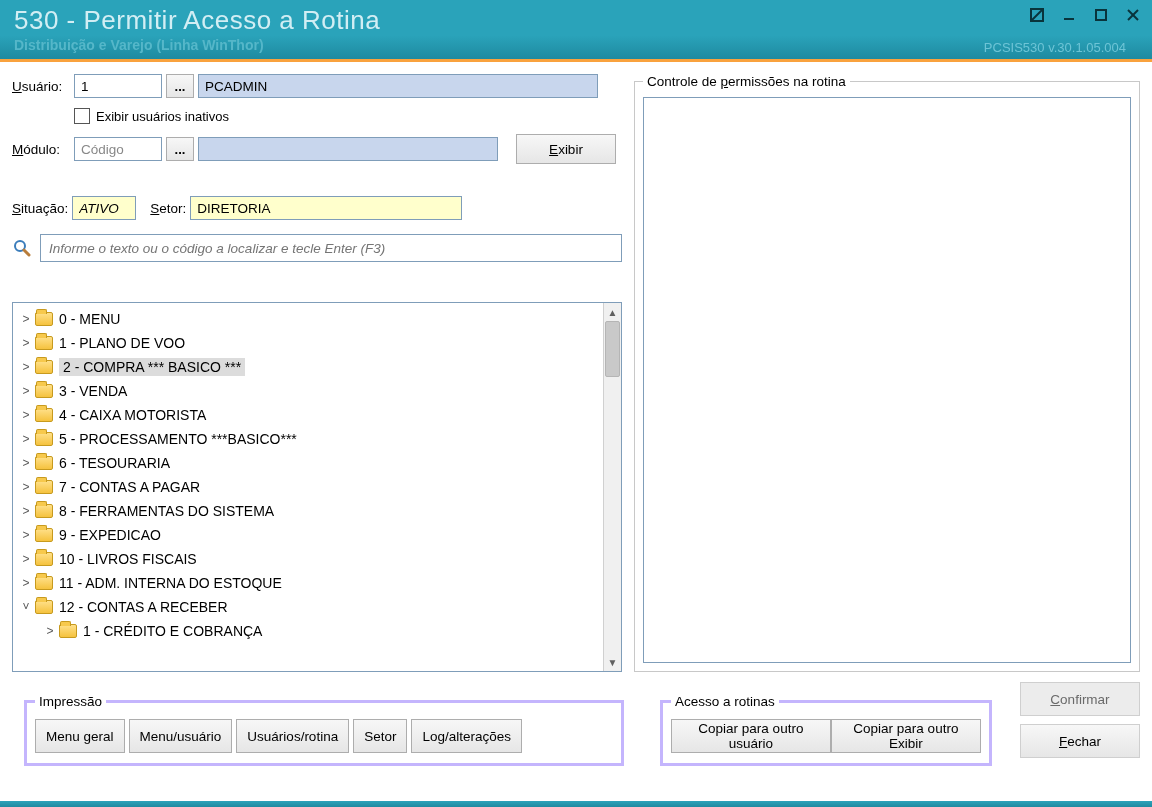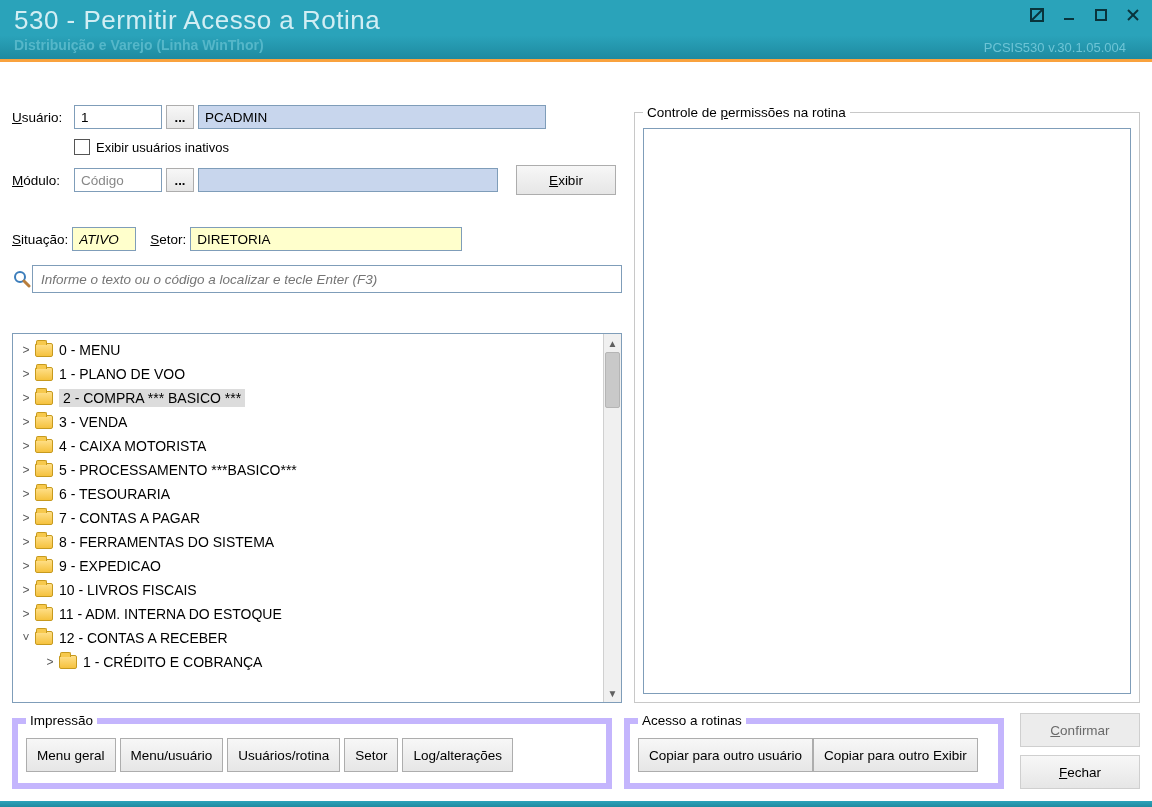--- a/index.html
+++ b/index.html
@@ -20,21 +20,21 @@
   .titlebar .title { font-size:26px; font-weight:300; color:#d2eef4; letter-spacing:0.5px; line-height:1.1; }
   .titlebar .subtitle { font-size:14px; font-weight:600; color:#55b7c9; margin-top:2px; }
   .titlebar .version { position:absolute; right:26px; bottom:4px; font-size:13px; color:#6dc4d6; }
   .win-controls { position:absolute; top:6px; right:8px; display:flex; gap:10px; align-items:center; }
   .win-controls .wbtn { width:22px; height:18px; display:flex; align-items:center; justify-content:center; color:#09343c; font-weight:bold; cursor:default; }
   .win-controls .wbtn svg { display:block; }
 
   
   .content { position:relative; padding:12px; height:calc(100% - 62px - 0px); }
 
-  .columns { display:flex; gap:12px; height:598px;margin-top:31px; }
+  .columns { display:flex; gap:12px; height:598px; }
   .left-col { flex:0 0 610px; display:flex; flex-direction:column; }
   .right-col { flex:1; display:flex; flex-direction:column; }
 
   label.fld { font-size:13.5px; }
   .u { text-decoration:underline; }
 
   .row { display:flex; align-items:center; margin-bottom:10px; }
   .gap4 > * { margin-right:4px; }
 
   input[type=text].tb {
@@ -63,21 +63,21 @@
     border:1px solid #adadad;
     background:linear-gradient(#f7f7f7,#e6e6e6);
     font-size:13.5px;
     padding:0 12px;
     display:inline-flex; align-items:center; justify-content:center;
   }
   .btn.wide { width:100px; justify-content:center; }
 
   .checkbox { width:16px; height:16px; border:1px solid #555; background:#fff; display:inline-block; margin-right:6px; vertical-align:middle; }
 
-  .search-row { display:flex; align-items:center; margin-top:4px; }
+  .search-row { display:flex; align-items:center; gap:8px; margin-top:4px; }
   .search-icon { width:20px; height:20px; display:inline-flex; align-items:center; justify-content:center; }
   .search-box {
     flex:1; height:28px; border:1px solid #7f9db9; padding:4px 8px;
     font-style:italic; color:#757575; font-size:13.5px;
   }
 
   
   .tree-box {
     margin-top:40px;
     flex:1;
@@ -141,22 +141,22 @@
     height:100%; width:100%;
     background:#fff;
   }
 
   
   .bottom {
     display:flex; align-items:stretch; gap:12px;
     margin-top:10px;
   }
   fieldset.grp {
-    border:6px solid #c4b5fd;
-    margin:0;
+    border:3px solid #c4b5fd;
+    margin:12px;
     padding:10px 8px 10px 8px;
   }
   fieldset.grp legend { font-size:13.5px; padding:0 4px; }
 
   .btn.small { height:34px; font-size:13.5px; padding:0 10px; }
   .btn-col { display:flex; flex-direction:column; gap:8px; margin-left:4px; }
   .btn.action { width:120px; height:34px; background:#ececec; border:1px solid #cfcfcf; color:#6a6a6a; }
   .btn.action.enabled{ color:#000; background:linear-gradient(#f7f7f7,#e6e6e6); }
 
   .bottom-line {
@@ -202,21 +202,21 @@
   <div class="content">
 
     <div class="columns">
 
       <div class="left-col">
 
         <div class="row gap4">
           <label class="fld" style="width:58px"><span class="u">U</span><span></span>suário:</label>
           <input type="text" class="tb" style="width: 88px;" value="1">
           <button class="btn-ellipsis">...</button>
-          <input type="text" class="tb blue ro" style="width: 348px;" readonly="" value="PCADMIN">
+          <input type="text" class="tb blue ro" style="width: 400px;" readonly="" value="PCADMIN">
         </div>
 
         <div class="row" style="padding-left:62px">
           <span class="checkbox"></span>
           <span>Exibir usuários inativos</span>
         </div>
 
         <div class="row gap4">
           <label class="fld" style="width:58px"><span class="u">M</span>ódulo:</label>
           <input type="text" class="tb" style="width: 88px; color: rgb(136, 136, 136);" value="Código">

